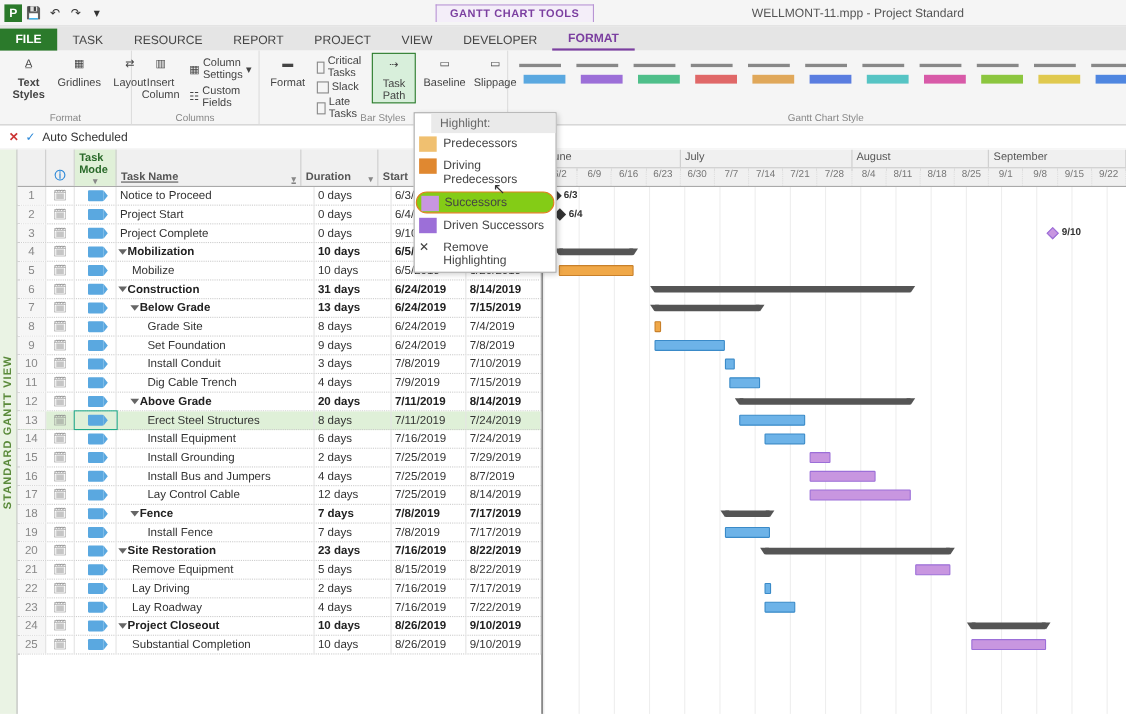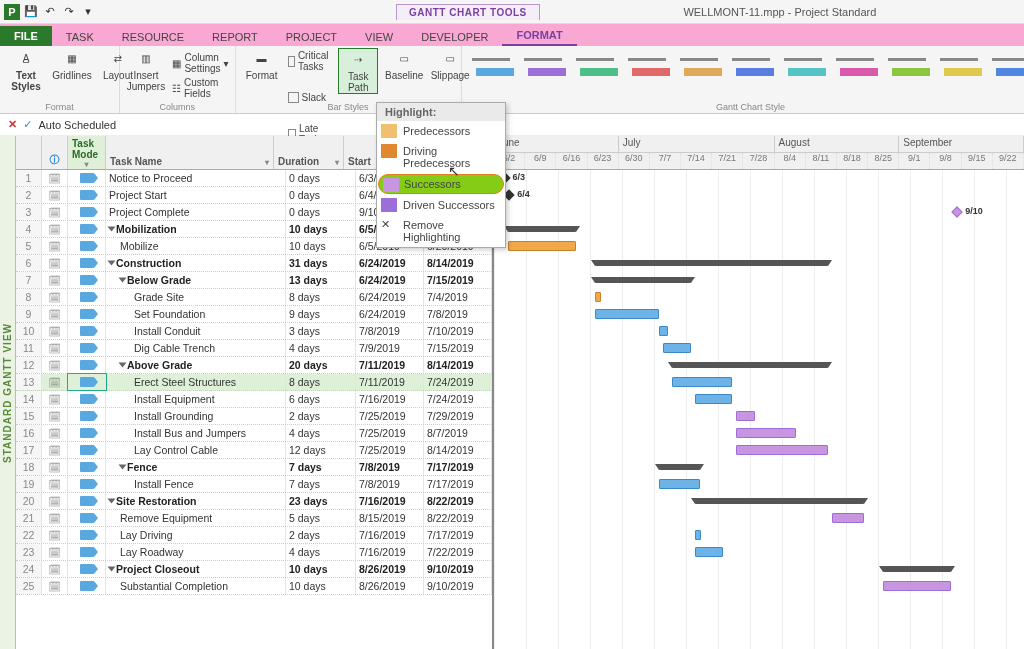--- a/index.html
+++ b/index.html
@@ -6,21 +6,21 @@
   body { width: 1024px; height: 649px; background: #fff; overflow: hidden; font-size: 11px; color: #333; }
 
   
   .titlebar { height: 24px; background: #f5f5f5; display: flex; align-items: center; padding: 0 4px; border-bottom: 1px solid #ddd; }
   .qat { display: flex; gap: 3px; align-items: center; }
   .qat .ic { width: 16px; height: 16px; display: flex; align-items: center; justify-content: center; font-size: 11px; }
   .titlebar .tool-tab { margin-left: 300px; color: #7b3fa0; font-size: 10px; font-weight: bold; letter-spacing: .5px; border: 1px solid #b895d4; border-bottom: none; padding: 2px 12px; background: #f4eef9; }
   .titlebar .doctitle { flex: 1; text-align: center; font-size: 11px; color: #555; }
 
   
-  .tabs { height: 22px; display: flex; align-items: flex-end; background: #f9a8d4; }
+  .tabs { height: 22px; display: flex; align-items: flex-end; background: #e5e5e5; }
   .tabs .tab { padding: 3px 14px; font-size: 11px; color: #444; cursor: pointer; }
   .tabs .tab.file { background: #2b7a2b; color: #fff; font-weight: bold; padding: 4px 14px; }
   .tabs .tab.active { color: #7b3fa0; border-bottom: 2px solid #7b3fa0; font-weight: bold; }
 
   
   .ribbon { height: 68px; background: #f5f5f5; border-bottom: 1px solid #ccc; display: flex; }
   .grp { border-right: 1px solid #ddd; padding: 2px 6px 14px; position: relative; display: flex; align-items: flex-start; gap: 6px; }
   .grp .lbl { position: absolute; bottom: 1px; left: 0; right: 0; text-align: center; font-size: 9px; color: #888; }
   .rbtn { display: flex; flex-direction: column; align-items: center; gap: 2px; font-size: 10px; color: #444; min-width: 40px; cursor: pointer; }
   .rbtn .bic { width: 24px; height: 20px; display:flex; align-items:center; justify-content:center; }
@@ -36,35 +36,35 @@
   .gsw.c7::after{background:#56c4c4;} .gsw.c8::after{background:#d85aa8;} .gsw.c9::after{background:#8cc63f;}
   .gsw.c10::after{background:#e0c94f;} .gsw.c11::after{background:#4f86e0;}
 
   
   .schedrow { height: 22px; display:flex; align-items:center; gap:6px; padding:0 8px; border-bottom:1px solid #eee; }
   .schedrow .x { color:#c33; font-weight:bold; cursor:pointer; }
   .schedrow .ck { color:#2b88d8; cursor:pointer; }
 
   
   .popup { position:absolute; left:376px; top:102px; width:130px; background:#fff; border:1px solid #aaa; box-shadow:2px 2px 5px rgba(0,0,0,.2); z-index:50; font-size:11px; }
-  .popup .hd { background:#eaeaea; padding:3px 8px; color:#666; font-weight:bold; }
+  .popup .hd { background:#eaeaea; padding:3px 8px; color:#666; font-weight:normal;margin-left:15px; }
   .popup .mi { padding:4px 8px 4px 26px; position:relative; cursor:pointer; color:#444; }
   .popup .mi .mic { position:absolute; left:4px; top:3px; width:16px; height:14px; }
   .popup .mi.hov { background:#84cc16; border:1px solid #e08020; border-radius:10px; margin:1px; padding:3px 7px 3px 25px; }
   .cursor { position:absolute; left:448px; top:163px; z-index:60; font-size:14px; }
 
   
   .main { position:relative; height: 513px; display:flex; }
   .viewlabel { width:16px; background:#eaf3e4; border-right:1px solid #bbb; display:flex; align-items:center; justify-content:center; }
   .viewlabel span { writing-mode: vertical-rl; transform: rotate(180deg); font-size:10px; color:#5a8a3a; letter-spacing:1px; font-weight:bold; }
   .grid { display:flex; flex-direction:column; border-right:2px solid #888; width: 478px; }
   .ghdr { display:flex; height:34px; background:#f0f0f0; border-bottom:1px solid #aaa; font-size:10px; }
   .ghdr .hc { border-right:1px solid #ccc; padding:2px 4px; display:flex; align-items:flex-end; justify-content:space-between; color:#555; font-weight:bold; }
   .ghdr .hc .arr { font-size:8px; color:#888; }
-  .hc.rn{width:26px;} .hc.ind{width:26px;justify-content:center;} .hc.tm{width:38px;background:#e0f0d8;flex-direction:column;color:#2a6a2a;align-items:flex-start;} .hc.nm{width:168px;} .hc.du{width:70px;} .hc.st{width:68px;} .hc.fi{width:68px;}
+  .hc.rn{width:26px;} .hc.ind{width:26px;justify-content:center;} .hc.tm{width:38px;background:#e0f0d8;flex-direction:column;color:#2a6a2a;align-items:flex-start;} .hc.nm{width:168px;text-decoration:underline;} .hc.du{width:70px;} .hc.st{width:68px;} .hc.fi{width:68px;}
   .tm .tarr{font-size:8px;color:#888;align-self:center;}
   .row { display:flex; height:17px; border-bottom:1px dotted #ccc; align-items:center; font-size:10.5px; }
   .row .c { border-right:1px solid #e4e4e4; height:100%; display:flex; align-items:center; padding:0 3px; overflow:hidden; white-space:nowrap; }
   .c.rn{width:26px;justify-content:center;color:#888;background:#f6f6f6;} .c.ind{width:26px;justify-content:center;} .c.tm{width:38px;justify-content:center;} .c.nm{width:180px;} .c.du{width:70px;} .c.st{width:68px;} .c.fi{width:68px;}
   .row.sum .nm, .row.sum .du, .row.sum .st, .row.sum .fi { font-weight:bold; color:#222; }
   .row.sel { background:#dff0d8; }
   .row.sel .c.tm { outline:1px solid #2a8; }
   .indent1{padding-left:14px !important;text-align:right;} .indent2{padding-left:28px !important;}
   .tri { display:inline-block; width:0; height:0; border-top:4px solid transparent; border-bottom:4px solid transparent; border-left:5px solid #666; margin-right:2px; transform:rotate(90deg); }
   .tmico { width:14px; height:10px; background:#5aa8e0; border-radius:1px; position:relative; }
@@ -131,34 +131,34 @@
     <div class="rbtn">
         <div class="bic">⇄</div>
         <span>Layout</span>
       </div>
     <div class="lbl">Format</div>
   </div>
   <div class="grp" style="width:140px;">
     <div class="rbtn">
         <div class="bic">▥</div>
         <span style="white-space:pre;text-align:center;">Insert
-Jumpers</span>
+Column</span>
       </div>
     <div style="display:flex;flex-direction:column;gap:3px;padding-top:4px;">
       <div class="rsmall">▦ <span>Column Settings</span> ▾</div>
       <div class="rsmall">☷ <span>Custom Fields</span></div>
     </div>
     <div class="lbl">Columns</div>
   </div>
   <div class="grp" style="width:226px;">
     <div class="rbtn">
         <div class="bic">▬</div>
         <span>Format</span>
       </div>
-    <div style="display:flex;flex-direction:column;gap:20px;padding-top:2px;">
+    <div style="display:flex;flex-direction:column;gap:2px;padding-top:2px;">
       <div class="rsmall">
           <span class="check"></span>
           <span>Critical Tasks</span>
         </div>
       <div class="rsmall">
           <span class="check"></span>
           <span>Slack</span>
         </div>
       <div class="rsmall">
           <span class="check"></span>

